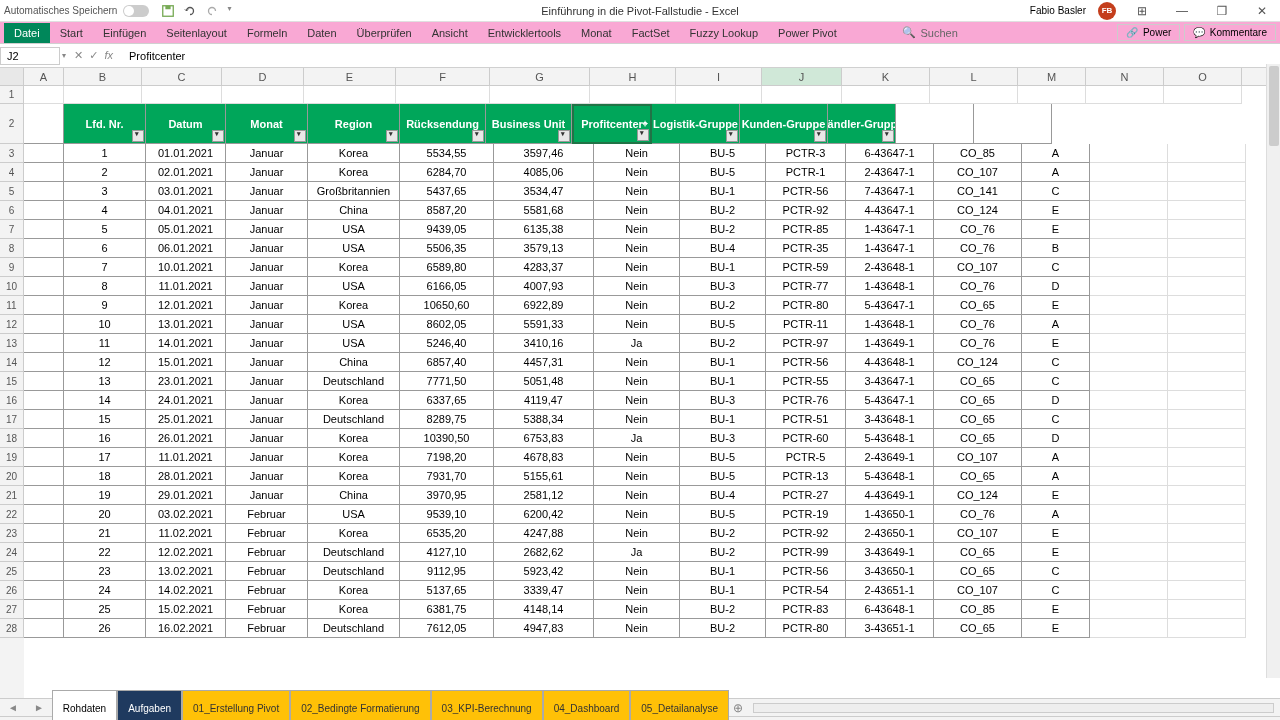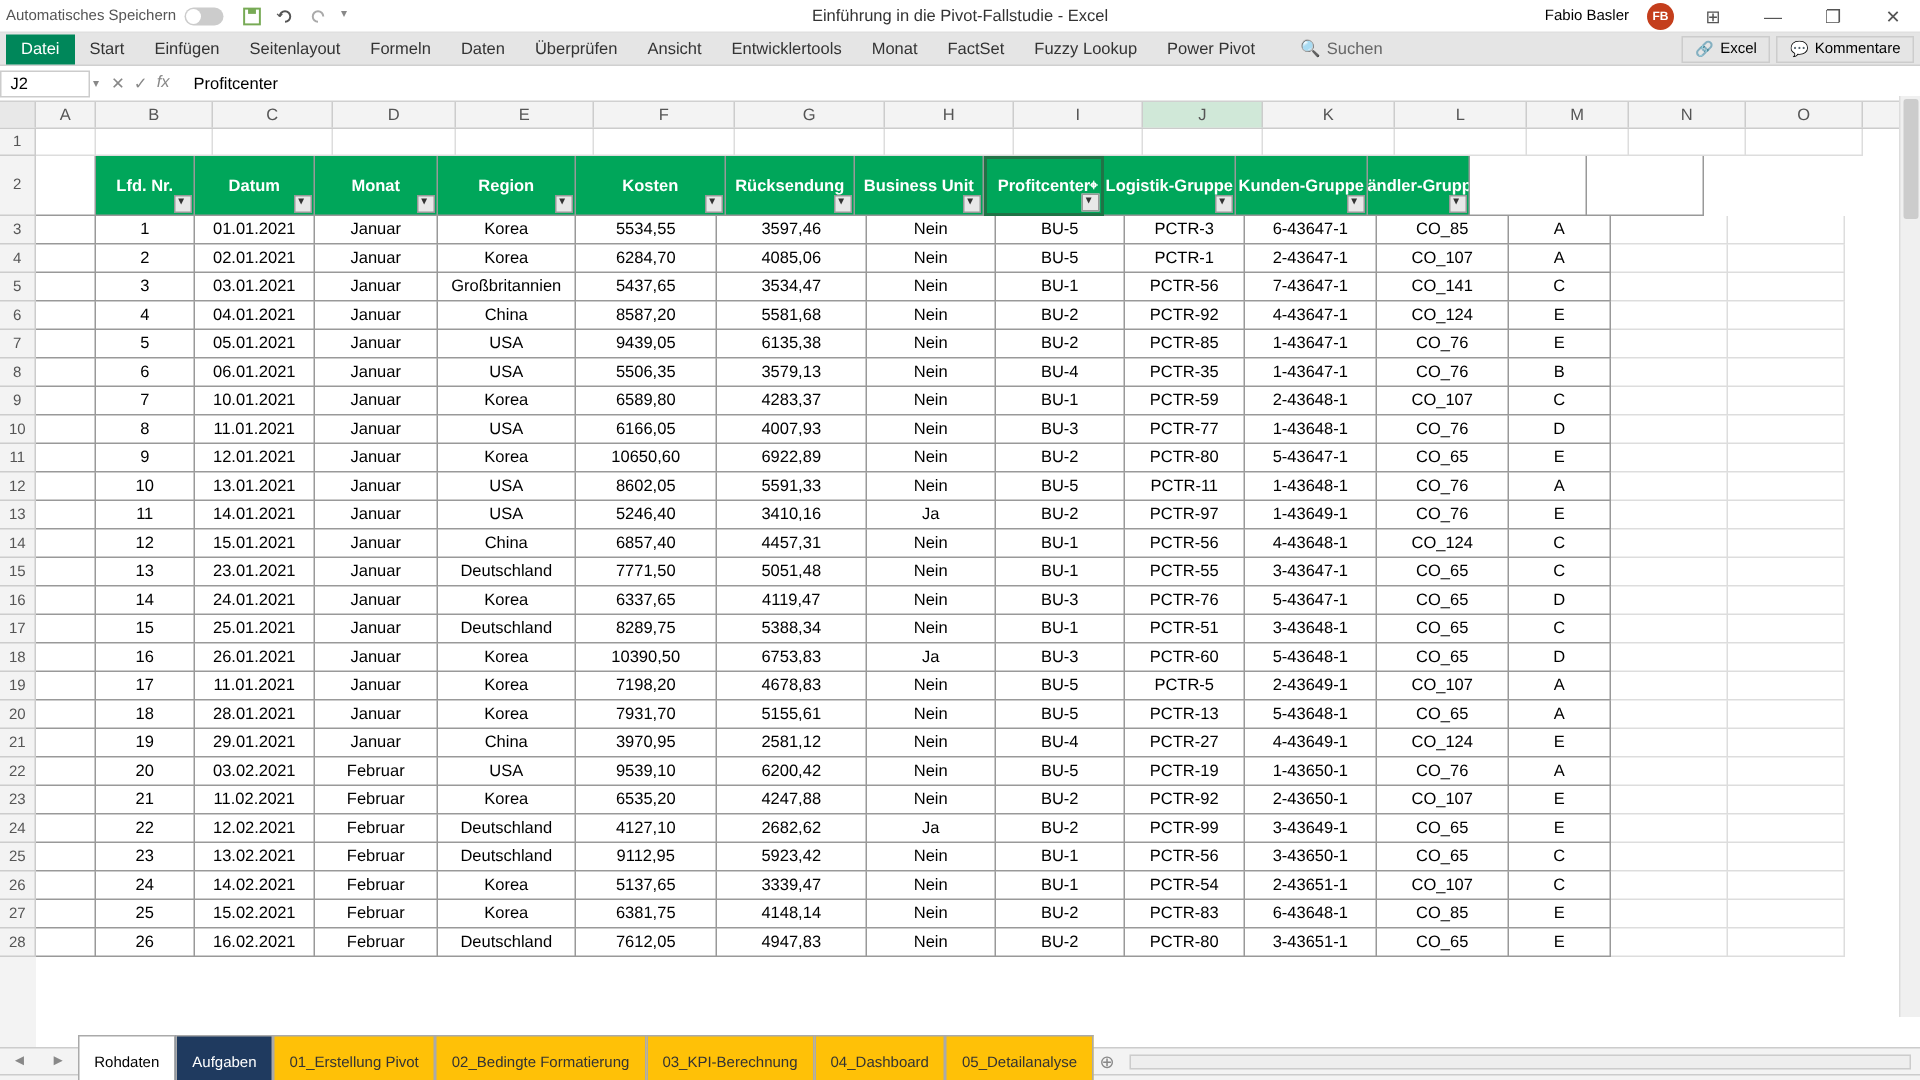--- a/index.html
+++ b/index.html
@@ -11,21 +11,21 @@
 .toggle { width: 26px; height: 12px; background: #ccc; border-radius: 8px; position: relative; }
 .toggle::after { content: ''; position: absolute; width: 10px; height: 10px; background: #fff; border-radius: 50%; top: 1px; left: 1px; }
 .qat { display: flex; gap: 8px; margin-left: 12px; }
 .qat-icon { width: 14px; height: 14px; }
 .title-center { position: absolute; left: 50%; transform: translateX(-50%); font-size: 11px; color: #333; }
 .title-right { margin-left: auto; display: flex; align-items: center; gap: 12px; }
 .avatar { width: 18px; height: 18px; background: #c43e1c; border-radius: 50%; display: flex; align-items: center; justify-content: center; color: #fff; font-size: 8px; font-weight: bold; }
 .win-btn { width: 28px; height: 18px; display: flex; align-items: center; justify-content: center; font-size: 12px; color: #555; }
 
 
-.ribbon { height: 22px; background: #e5e5e5; display: flex; align-items: center; padding: 0 4px; border-bottom: 1px solid #d0d0d0; }
+.ribbon { height: 22px; background: #f9a8d4; display: flex; align-items: center; padding: 0 4px; border-bottom: 1px solid #d0d0d0; gap: 36px; }
 .tab { padding: 4px 10px; font-size: 11px; color: #333; cursor: pointer; }
 .tab.file { background: #00875a; color: #fff; }
 .ribbon-right { margin-left: auto; display: flex; gap: 4px; }
 .ribbon-btn { padding: 2px 8px; font-size: 10px; border: 1px solid #ccc; display: flex; align-items: center; gap: 4px; }
 .search-area { display: flex; align-items: center; gap: 4px; margin-left: 20px; color: #666; }
 
 
 .formulabar { height: 24px; display: flex; align-items: center; border-bottom: 1px solid #d0d0d0; background: #fff; }
 .namebox { width: 60px; border: 1px solid #ccc; padding: 2px 6px; font-size: 11px; }
 .fx-btns { display: flex; gap: 6px; margin: 0 8px; color: #888; }
@@ -51,21 +51,21 @@
 .row.r1 .cell { height: 18px; border-color: #ddd; }
 .row.rh .cell { height: 40px; background: #00a65a; color: #fff; font-weight: 600; position: relative; }
 .row.rh .cell.sel-hdr { border: 2px solid #217346; }
 .row.rd .cell { height: 19px; }
 .left-pad { width: 40px; border-right: 1px solid #ddd; border-bottom: 1px solid #ddd; }
 .row.rh .left-pad { border-color: #999; height: 40px; }
 .row.rd .left-pad { border-color: #999; height: 19px; }
 .filter-arrow { position: absolute; right: 1px; bottom: 1px; width: 12px; height: 12px; background: #e8e8e8; border: 1px solid #999; }
 .filter-arrow::after { content: '▾'; font-size: 7px; color: #333; position: absolute; top: -1px; left: 2px; }
 .cursor-icon { position: absolute; right: 2px; top: 50%; transform: translateY(-50%); color: #fff; font-size: 10px; }
-.cB { width: 66px; }
+.cB { width: 82px; }
 .cC { width: 80px; }
 .cD { width: 82px; }
 .cE { width: 92px; }
 .cF { width: 94px; }
 .cG { width: 100px; }
 .cH { width: 86px; }
 .cI { width: 86px; }
 .cJ { width: 80px; }
 .cK { width: 88px; }
 .cL { width: 88px; text-align: center; }
@@ -137,21 +137,21 @@
       <div class="tab">Fuzzy Lookup</div>
       <div class="tab">Power Pivot</div>
     </div>
   <div class="search-area">
     <span>🔍</span>
     <span>Suchen</span>
   </div>
   <div class="ribbon-right">
     <div class="ribbon-btn">
         <span>🔗</span>
-        <span>Excel</span>
+        <span>Power</span>
       </div>
     <div class="ribbon-btn">
         <span>💬</span>
         <span>Kommentare</span>
       </div>
   </div>
 </div>
 
 <div class="formulabar">
   <div class="namebox">J2</div>
@@ -233,21 +233,20 @@
         <div class="cell" style="width:68px;border-color:#ddd"></div>
         <div class="cell" style="width:78px;border-color:#ddd"></div>
         <div class="cell" style="width:78px;border-color:#ddd"></div>
       </div>
       <div class="row rh">
         <div class="left-pad"></div>
         <div class="cell cB">Lfd. Nr.<div class="filter-arrow"></div></div>
         <div class="cell cC">Datum<div class="filter-arrow"></div></div>
         <div class="cell cD">Monat<div class="filter-arrow"></div></div>
         <div class="cell cE">Region<div class="filter-arrow"></div></div>
-        <div class="cell cG">Kosten<div class="filter-arrow"></div></div>
         <div class="cell cH">Rücksendung<div class="filter-arrow"></div></div>
         <div class="cell cI">Business Unit<div class="filter-arrow"></div></div>
         <div class="cell cJ sel-hdr">Profitcenter<div class="filter-arrow"></div><span class="cursor-icon">⌖</span></div>
         <div class="cell cK">Logistik-Gruppe<div class="filter-arrow"></div></div>
         <div class="cell cL">Kunden-Gruppe<div class="filter-arrow"></div></div>
         <div class="cell cM">Händler-Gruppe<div class="filter-arrow"></div></div>
         <div class="cell cN" style="background:#fff"></div>
         <div class="cell cO" style="background:#fff"></div>
       </div>
       <div class="row rd">

